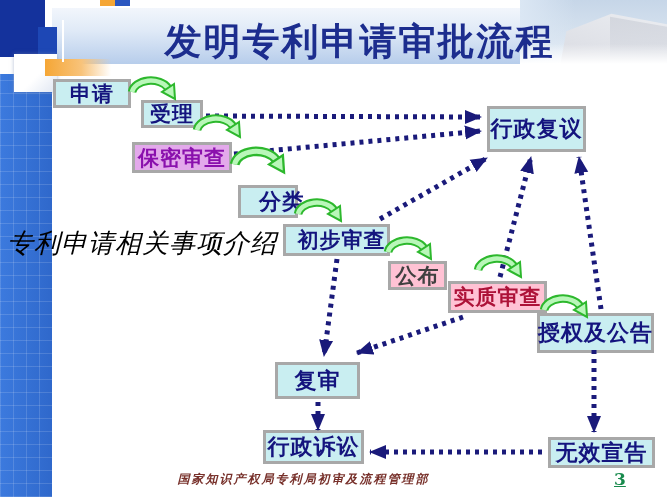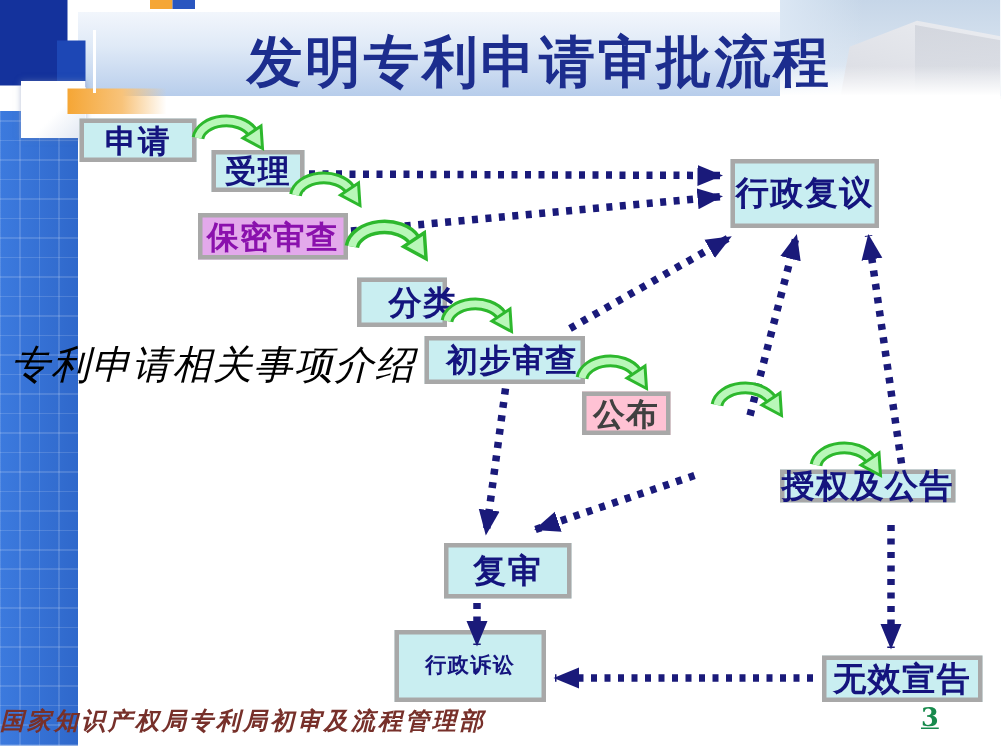--- a/index.html
+++ b/index.html
@@ -48,33 +48,33 @@
   .fbox{position:absolute;z-index:3;display:flex;align-items:center;justify-content:center;
         box-sizing:border-box;border:3px solid #a8a8a8;background:#c9eef1;color:#14147e;
         font-weight:bold;font-size:21px;letter-spacing:1px;white-space:nowrap;}
   .b1{left:53px; top:79px; width:78px; height:29px;}
   .b2{left:141px;top:100px;width:62px; height:28px;}
   .b3{left:132px;top:142px;width:100px;height:31px;background:#e3a9eb;color:#8a10ad;}
   .b4{left:238px;top:185px;width:60px; height:33px;font-size:22px;padding-left:28px;}
   .b5{left:283px;top:224px;width:107px;height:32px;padding-left:10px;}
   .b6{left:388px;top:261px;width:59px; height:29px;background:#ffc2d4;color:#404040;}
   .b7{left:448px;top:281px;width:99px; height:32px;background:#ffc2d4;color:#ad1238;}
-  .b8{left:520px;top:313px;width:117px;height:22px;font-size:22px;}
+  .b8{left:537px;top:313px;width:117px;height:40px;font-size:22px;}
   .b9{left:487px;top:106px;width:99px; height:46px;font-size:22px;}
-  .b10{left:275px;top:362px;width:85px;height:37px;font-size:22px;margin-left:21px;}
-  .b11{left:263px;top:420px;width:101px;height:48px;font-size:14px;}
+  .b10{left:275px;top:362px;width:85px;height:37px;font-size:22px;}
+  .b11{left:263px;top:430px;width:101px;height:34px;font-size:22px;}
   .b12{left:548px;top:437px;width:107px;height:31px;font-size:22px;}
 
   
   .overlay-text{position:absolute;left:7px;top:226px;z-index:2;color:#000;
         font-family:Liberation Sans, sans-serif;font-style:italic;
         font-size:26px;letter-spacing:1px;}
-  .footer{position:absolute;left:0;right:60px;top:471px;z-index:3;
+  .footer{position:absolute;left:0;right:60px;top:471px;z-index:3;text-align:center;
         font-family:"DejaVu Serif","Liberation Serif",serif;font-style:italic;
-        font-weight:bold;font-size:16px;letter-spacing:2px;color:#77302a;}
+        font-weight:bold;font-size:12px;letter-spacing:2px;color:#77302a;}
   .pagenum{position:absolute;left:614px;top:469px;z-index:3;
         font-family:"DejaVu Serif","Liberation Serif",serif;font-weight:bold;
         font-size:17px;color:#178a4c;text-decoration:underline;}
 
   
   .arrows{position:absolute;left:0;top:0;z-index:4;pointer-events:none;}
 </style>
 </head>
 <body>
 
@@ -108,20 +108,23 @@
       <span>受理</span>
     </div>
   <div class="fbox b4">
       <span>分类</span>
     </div>
   <div class="fbox b5">
       <span>初步审查</span>
     </div>
   <div class="fbox b6">
       <span>公布</span>
+    </div>
+  <div class="fbox b7">
+      <span>实质审查</span>
     </div>
   <div class="fbox b8">
       <span>授权及公告</span>
     </div>
   <div class="fbox b9">
       <span>行政复议</span>
     </div>
   <div class="fbox b10">
       <span>复审</span>
     </div>

